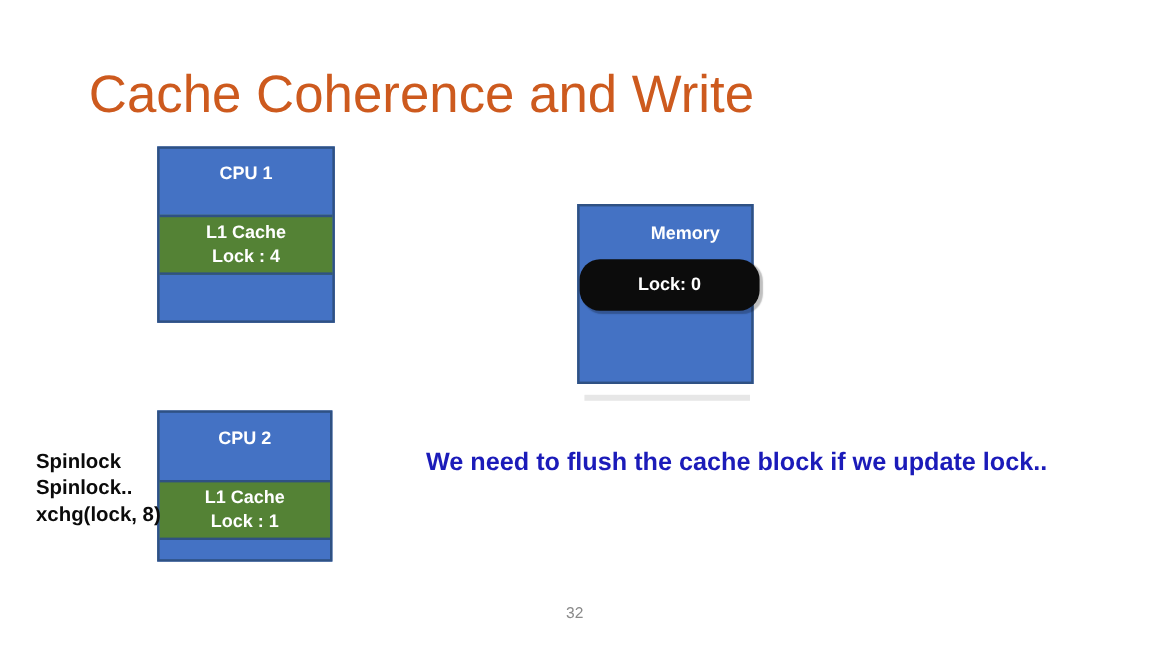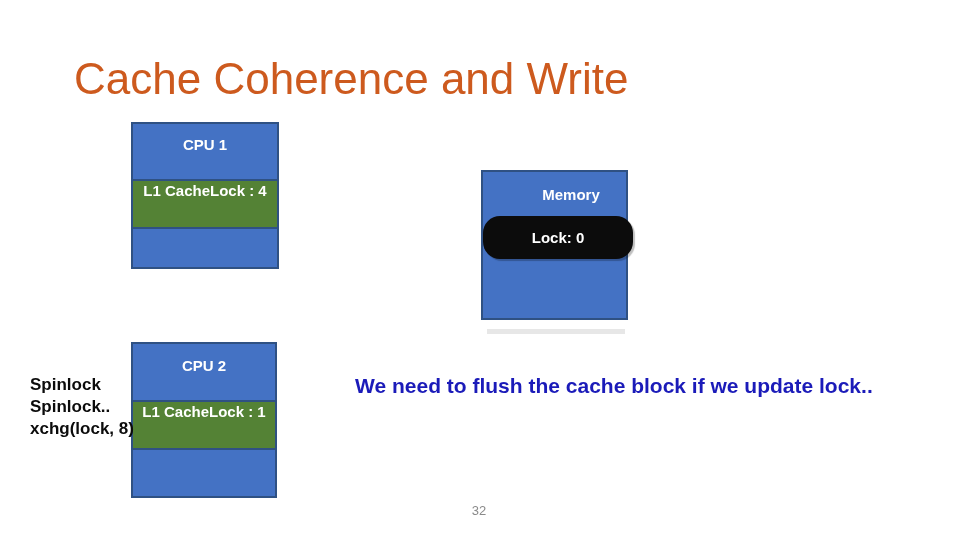--- a/index.html
+++ b/index.html
@@ -48,38 +48,38 @@
     font-weight: 600;
     padding-top: 12px;
     color: #ffffff;
   }
   .dbox .green-band {
     box-sizing: border-box;
     background: #548235;
     border-top: 2px solid #2f5183;
     border-bottom: 2px solid #2f5183;
     display: flex;
-    flex-direction: row;
+    flex-direction: column;
     justify-content: center;
     text-align: center;
     font-size: 15px;
     font-weight: 600;
     line-height: 20px;
     color: #ffffff;
   }
   .dbox .blue-rest { flex: 1 1 auto; }
 
   .cpu1-box  { left: 131px; top: 122px; width: 148px; height: 147px; }
   .cpu1-box .top-label  { height: 55px; }
   .cpu1-box .green-band { height: 50px; }
 
   .memory-box { left: 481px; top: 170px; width: 147px; height: 150px; padding-left: 33px; }
   .memory-box .top-label { height: 46px; padding-top: 14px; }
 
-  .cpu2-box  { left: 131px; top: 342px; width: 146px; height: 156px; }
+  .cpu2-box  { left: 131px; top: 342px; width: 146px; height: 126px; }
   .cpu2-box .top-label  { height: 56px; padding-top: 13px; }
   .cpu2-box .green-band { height: 50px; }
 
   
   .lock-band {
     position: absolute;
     left: 483px;
     top: 216px;
     width: 150px;
     height: 43px;

